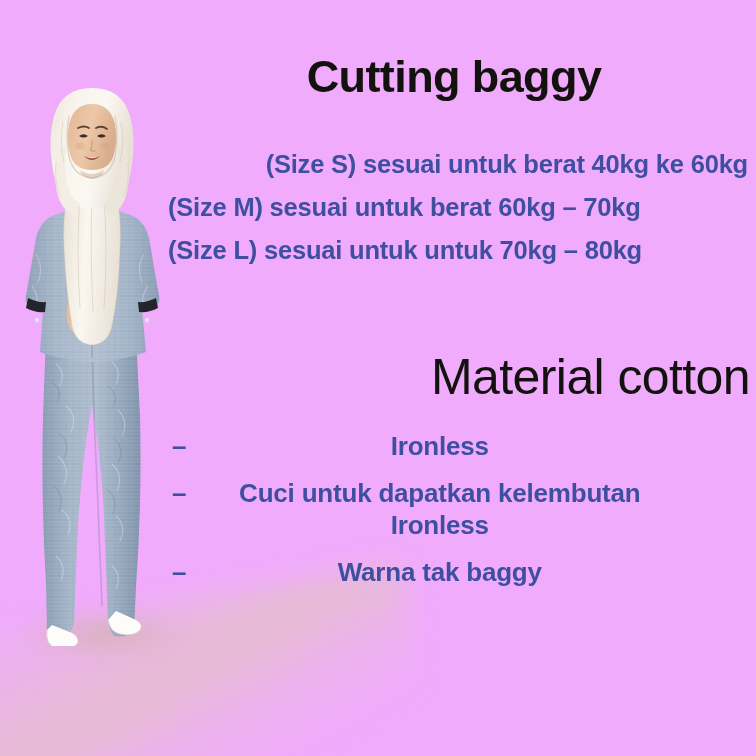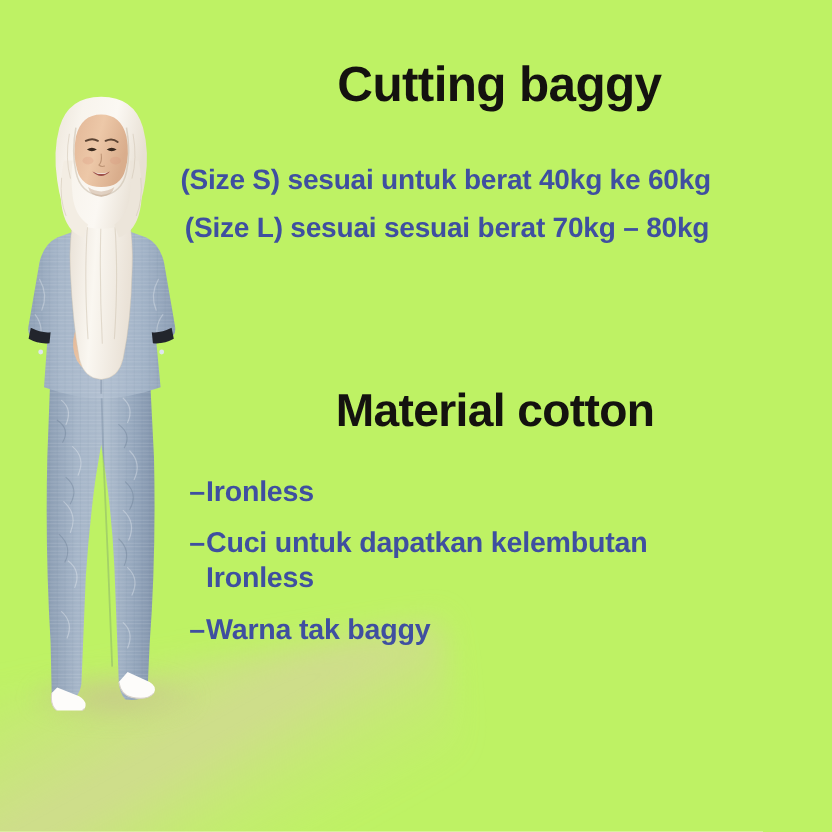--- a/index.html
+++ b/index.html
@@ -11,21 +11,21 @@
     height: 756px;
     background: #fdf4ea;
     font-family: "Liberation Sans", sans-serif;
     overflow: hidden;
     position: relative;
   }
 
   #poster {
     position: absolute;
     inset: 0;
-    background: #bef264;
+    background: #f0abfc;
     overflow: hidden;
   }
 
   
   .floor-shadow {
     position: absolute;
     left: -40px;
     top: 600px;
     width: 460px;
     height: 200px;
@@ -84,32 +84,32 @@
     width: 586px;
   }
   .size-line {
     color: #3f4fa0;
     font-size: 25.5px;
     font-weight: 600;
     letter-spacing: -0.2px;
     line-height: 43px;
     white-space: nowrap;
   }
-  .size-line.s  { margin-left: 2px; }
+  .size-line.s  { margin-left: 2px; text-align: right; }
   .size-line.m  { margin-left: 6px; }
   .size-line.l  { margin-left: 6px; }
 
   .subtitle {
     position: absolute;
     left: 150px;
     top: 350px;
     width: 600px;
-    text-align: center;
-    font-size: 42px;
-    font-weight: 700;
+    text-align: right;
+    font-size: 50px;
+    font-weight: 400;
     color: #14120f;
     letter-spacing: -0.6px;
     line-height: 1.1;
   }
 
   .features {
     position: absolute;
     left: 172px;
     top: 430px;
     width: 560px;
@@ -124,20 +124,21 @@
     line-height: 32px;
     margin-bottom: 15px;
   }
   .feature .dash {
     flex: 0 0 auto;
     margin-right: 1px;
   }
   .feature .txt {
     flex: 1 1 auto;
     max-width: 505px;
+    text-align: center;
   }
 </style>
 </head>
 <body>
 
 <div id="poster">
 
   <div class="floor-shadow"></div>
   <div class="feet-shadow"></div>
 
@@ -293,21 +294,22 @@
       </g>
     </svg>
   </div>
 
   <div class="content">
 
     <div class="title">Cutting baggy</div>
 
     <div class="sizes">
       <div class="size-line s">(Size S) sesuai untuk berat 40kg ke 60kg</div>
-      <div class="size-line l">(Size L) sesuai sesuai berat 70kg – 80kg</div>
+      <div class="size-line m">(Size M) sesuai untuk berat 60kg – 70kg</div>
+      <div class="size-line l">(Size L) sesuai untuk untuk 70kg – 80kg</div>
     </div>
 
     <div class="subtitle">Material cotton</div>
 
     <div class="features">
       <div class="feature">
         <span class="dash">–</span>
         <span class="txt">Ironless</span>
       </div>
       <div class="feature">

